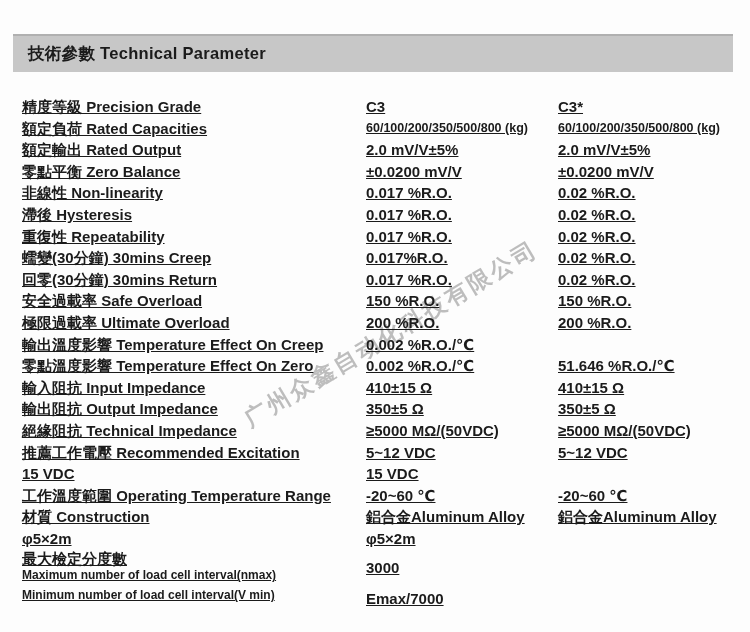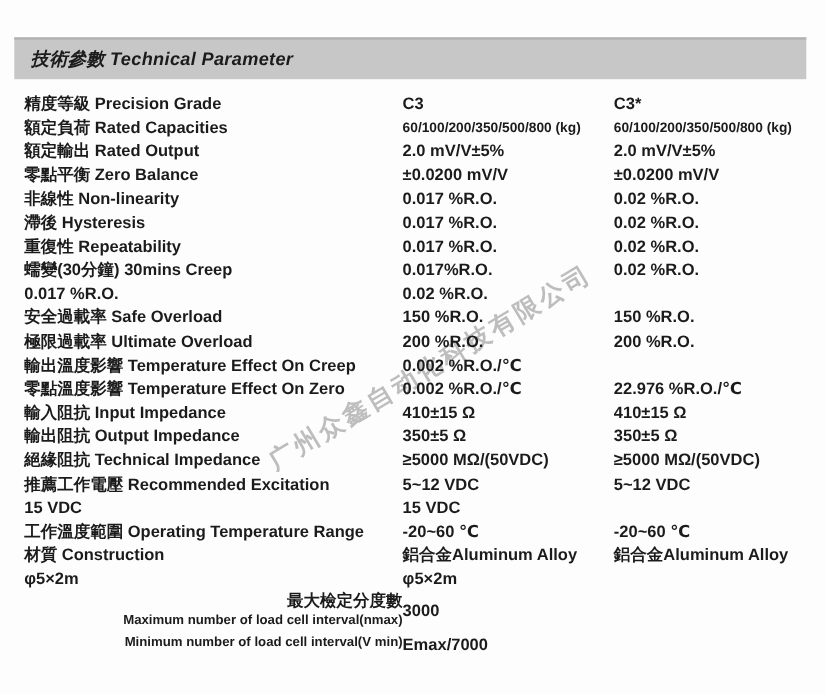--- a/index.html
+++ b/index.html
@@ -4,43 +4,43 @@
 <style>
   html,body{margin:0;padding:0;}
   body{
     width:750px;height:632px;position:relative;overflow:hidden;
     background:#fdfdfd;color:#1b1b1b;
     font-family:"Liberation Sans","DejaVu Sans",sans-serif;
   }
   .header-bar{
     position:absolute;left:13px;top:34px;width:720px;height:38px;
     background:#c7c7c7;border-top:2px solid #b0b0b0;box-sizing:border-box;
-    display:flex;align-items:center;z-index:2;font-style:italic;
+    display:flex;align-items:center;z-index:2;
   }
   .header-title{
     font-size:16.5px;font-weight:bold;padding-left:15px;letter-spacing:.3px;
     white-space:nowrap;
   }
   .watermark{
     position:absolute;left:222px;top:318px;width:340px;z-index:0;
     transform:rotate(-31deg);transform-origin:center center;
     font-size:23px;font-weight:bold;letter-spacing:3px;
     color:#b3b3b3;opacity:.85;white-space:nowrap;pointer-events:none;
   }
   .spec-table{
-    position:absolute;left:0;top:84px;width:750px;z-index:1;
+    position:absolute;left:0;top:96px;width:750px;z-index:1;text-decoration:underline;
   }
   .row{
     display:grid;grid-template-columns:344px 192px 192px;
     padding-left:22px;min-height:21.6px;
     font-size:15px;font-weight:bold;line-height:21.6px;
   }
   .cell{white-space:nowrap;overflow:visible;}
   .cell.val.small-val{font-size:12.5px;}
-  .row.two-line{padding-top:1px;padding-bottom:2px;text-align:right;}
+  .row.two-line{padding-top:1px;padding-bottom:2px;}
   .row.two-line .label-zh{font-size:15px;line-height:17px;}
   .row.two-line .label-en2{font-size:12px;line-height:17px;}
   .row.two-line .cell.val{display:flex;align-items:center;line-height:17px;}
 </style>
 </head>
 <body>
 
 <div class="watermark">广州众鑫自动化科技有限公司</div>
 
 <div class="header-bar">
@@ -82,41 +82,42 @@
       <div class="cell label">重復性 Repeatability</div>
       <div class="cell val">0.017 %R.O.</div>
       <div class="cell val">0.02 %R.O.</div>
     </div>
     <div class="row">
       <div class="cell label">蠕變(30分鐘) 30mins Creep</div>
       <div class="cell val">0.017%R.O.</div>
       <div class="cell val">0.02 %R.O.</div>
     </div>
     <div class="row">
+      <div class="cell label">回零(30分鐘) 30mins Return</div>
       <div class="cell val">0.017 %R.O.</div>
       <div class="cell val">0.02 %R.O.</div>
     </div>
     <div class="row">
       <div class="cell label">安全過載率 Safe Overload</div>
       <div class="cell val">150 %R.O.</div>
       <div class="cell val">150 %R.O.</div>
     </div>
     <div class="row">
       <div class="cell label">極限過載率 Ultimate Overload</div>
       <div class="cell val">200 %R.O.</div>
       <div class="cell val">200 %R.O.</div>
     </div>
     <div class="row">
       <div class="cell label">輸出溫度影響 Temperature Effect On Creep</div>
       <div class="cell val">0.002 %R.O./℃</div>
     </div>
     <div class="row">
       <div class="cell label">零點溫度影響 Temperature Effect On Zero</div>
       <div class="cell val">0.002 %R.O./℃</div>
-      <div class="cell val">22.976 %R.O./℃</div>
+      <div class="cell val">51.646 %R.O./℃</div>
     </div>
     <div class="row">
       <div class="cell label">輸入阻抗 Input Impedance</div>
       <div class="cell val">410±15 Ω</div>
       <div class="cell val">410±15 Ω</div>
     </div>
     <div class="row">
       <div class="cell label">輸出阻抗 Output Impedance</div>
       <div class="cell val">350±5 Ω</div>
       <div class="cell val">350±5 Ω</div>

